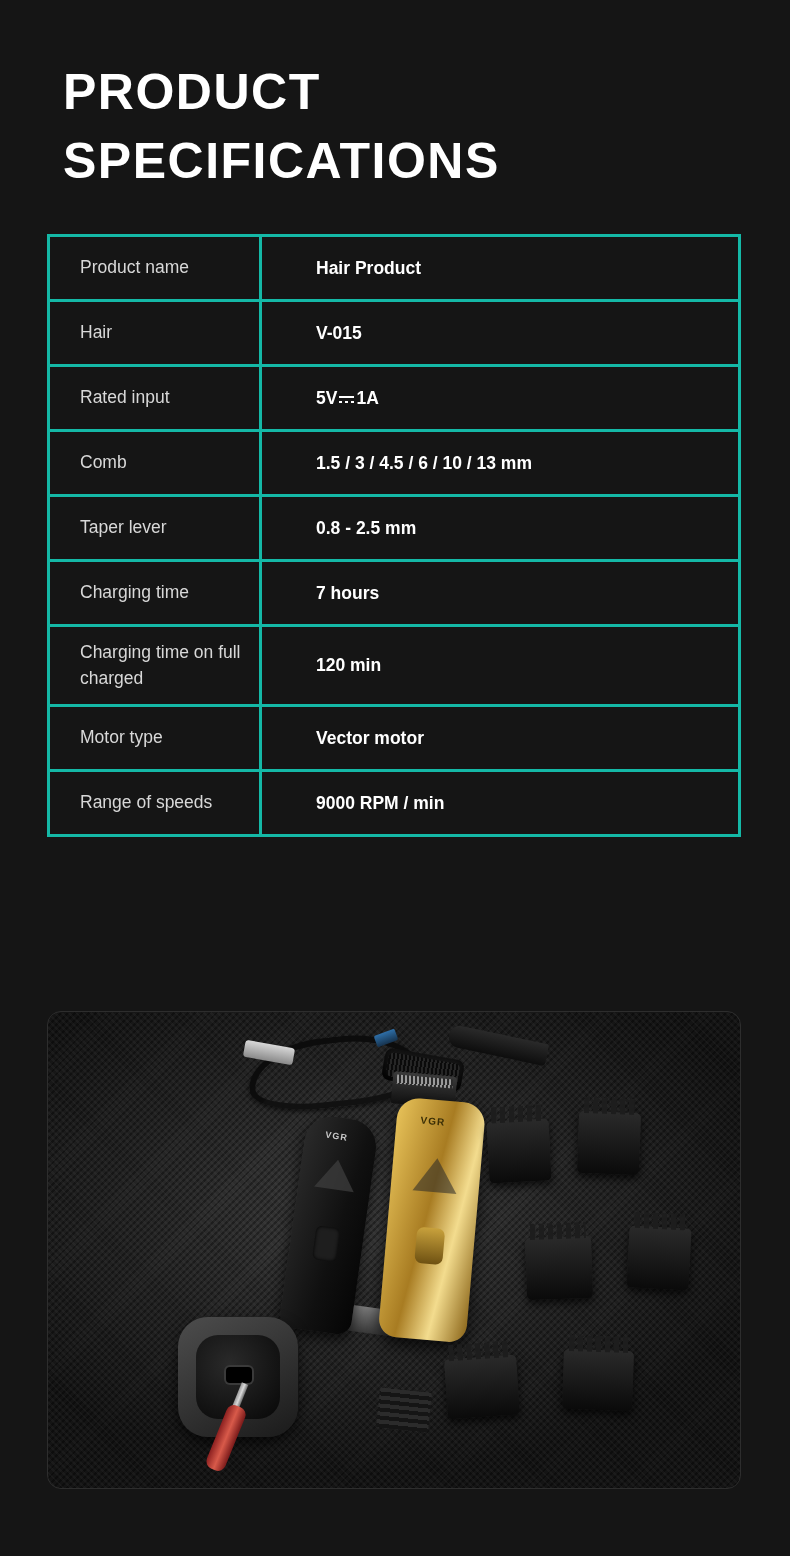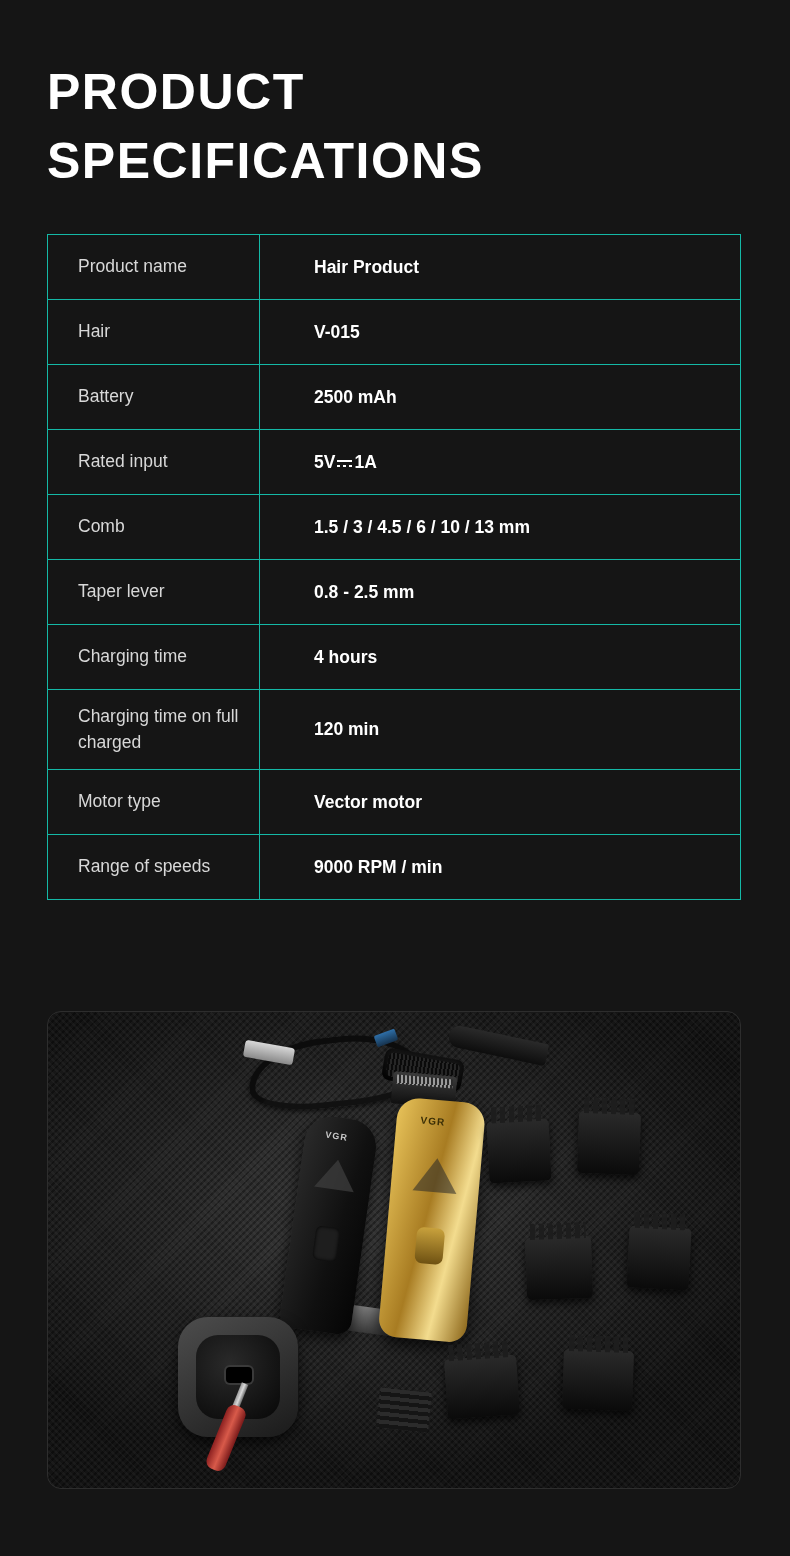--- a/index.html
+++ b/index.html
@@ -24,35 +24,36 @@
     top: 58px;
     width: 700px;
   }
   .title-line {
     color: #ffffff;
     font-size: 50px;
     font-weight: bold;
     letter-spacing: 1.5px;
     line-height: 1.38;
     text-transform: uppercase;
+    margin-left: 16px;
   }
 
   
   .spec-table {
     position: absolute;
     left: 47px;
     top: 234px;
     width: 694px;
     border-collapse: collapse;
     border: 1px solid #4a4a4a;
     table-layout: fixed;
   }
   .spec-table tr { }
   .spec-table td {
-    border: 1px solid #14b8a6;
+    border: 3px solid #14b8a6;
     padding: 0 0 0 30px;
     height: 65px;
     vertical-align: middle;
   }
   .spec-table td.label {
     width: 212px;
     color: #d8d8d8;
     font-size: 17.5px;
     font-weight: normal;
     line-height: 1.45;
@@ -298,40 +299,36 @@
     <tbody>
       <tr>
         <td class="label">Product name</td>
         <td class="value">Hair Product</td>
       </tr>
       <tr>
         <td class="label">Hair</td>
         <td class="value">V-015</td>
       </tr>
       <tr>
-        <td class="label">Battery</td>
-        <td class="value">2500 mAh</td>
-      </tr>
-      <tr>
         <td class="label">Rated input</td>
         <td class="value">
           <span>5V</span><span class="dc-sym"></span><span>1A</span>
         </td>
       </tr>
       <tr>
         <td class="label">Comb</td>
         <td class="value">1.5 / 3 / 4.5 / 6 / 10 / 13 mm</td>
       </tr>
       <tr>
         <td class="label">Taper lever</td>
         <td class="value">0.8 - 2.5 mm</td>
       </tr>
       <tr>
         <td class="label">Charging time</td>
-        <td class="value">4 hours</td>
+        <td class="value">7 hours</td>
       </tr>
       <tr class="tall">
         <td class="label">Charging time on full charged</td>
         <td class="value">120 min</td>
       </tr>
       <tr>
         <td class="label">Motor type</td>
         <td class="value">Vector motor</td>
       </tr>
       <tr>

